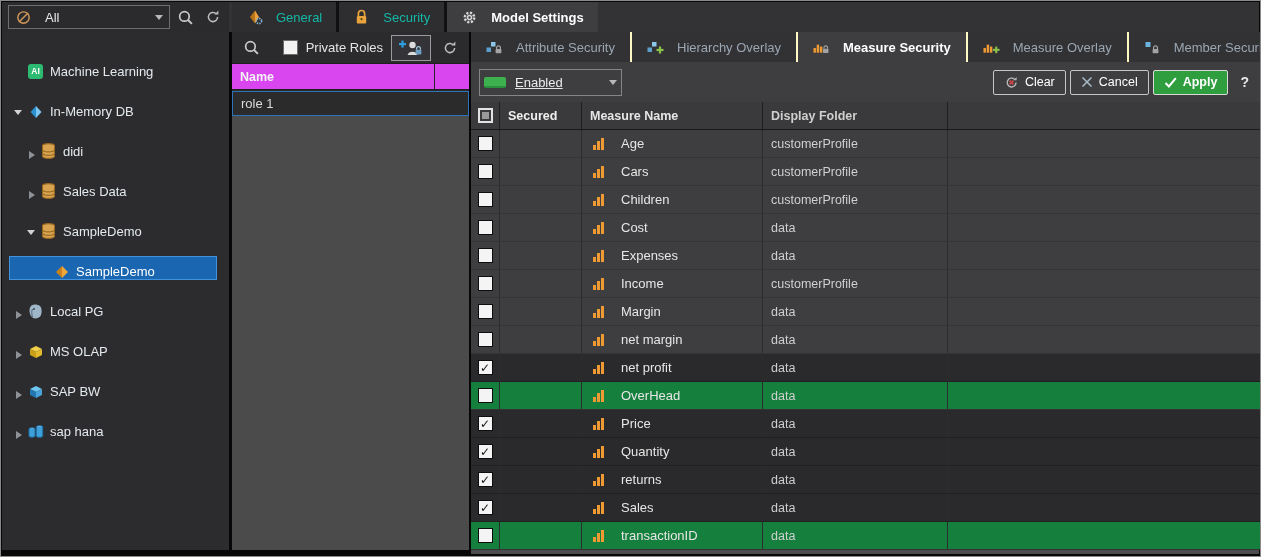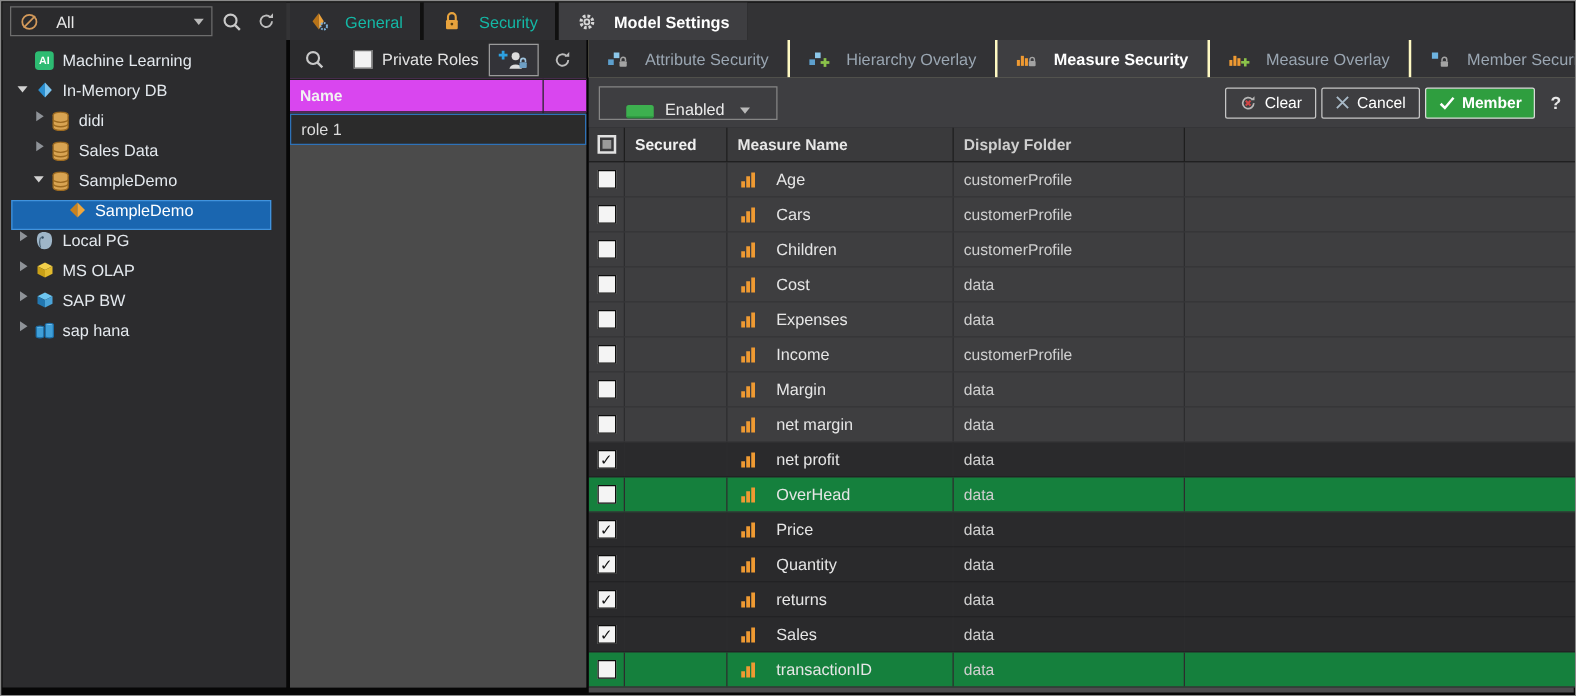--- a/index.html
+++ b/index.html
@@ -22,21 +22,21 @@
   .ttab{display:flex;align-items:center;gap:7px;padding:0 14px;background:#2e2e31;color:#14b8a6;cursor:pointer;white-space:nowrap;}
   .ttab.active{background:#3e3e41;color:#ffffff;font-weight:bold;}
 
   
   .tree-panel{position:absolute;left:1px;top:31px;width:227px;height:518px;background:#2c2c2e;padding-top:8px;}
   .roles-panel{position:absolute;left:231px;top:31px;width:237px;height:518px;background:#2b2b2d;}
   .main-panel{position:absolute;left:470px;top:31px;width:790px;height:518px;background:#2d2d2f;}
   .bottom-strip{position:absolute;left:470px;right:1px;top:549px;height:4px;background:#4c4c4e;}
 
   
-  .tree-row{display:flex;align-items:flex-start;height:24px;margin:0 12px 0 7px;border:1px solid transparent;
+  .tree-row{display:flex;align-items:flex-end;height:24px;margin:16px 12px 0 7px;border:1px solid transparent;
             color:#e4e9ee;cursor:pointer;white-space:nowrap;}
   .tree-row.selected{background:#1a66b0;border-color:#4193dd;color:#fff;}
   .tri{flex:0 0 13px;display:flex;align-items:center;}
   .tri.expanded::before{content:"";border:4px solid transparent;border-top:5px solid #d2d2d2;margin-top:4px;}
   .tri.collapsed::before{content:"";border:4px solid transparent;border-left:6px solid #8f9398;margin-left:2px;}
   .ic{display:inline-flex;align-items:center;justify-content:center;width:17px;margin-right:6px;flex:0 0 17px;}
   .ai-badge{display:inline-block;width:15px;height:15px;border-radius:3px;background:#2dbb72;color:#fff;
             font-size:8.5px;font-weight:bold;text-align:center;line-height:15px;}
 
   
@@ -53,22 +53,22 @@
   .role-row.selected{background:#2b2b2b;border-color:#2e72b8;}
 
   
   .sec-tabs{position:absolute;left:0;top:0;right:0;height:30px;display:flex;gap:2px;background:#fef9c3;}
   .stab{display:flex;align-items:center;gap:7px;padding:0 15px;background:#323235;color:#9aa6b2;cursor:pointer;white-space:nowrap;}
   .stab.active{background:#3e3e41;color:#ffffff;font-weight:bold;}
   .sec-tabs .fill{flex:1;background:#2d2d2f;}
 
   
   .main-toolbar{position:absolute;left:0;top:30px;right:0;height:40px;background:#3e3e41;display:flex;align-items:center;padding:0 8px;}
-  .status-select{width:143px;height:27px;border:1px solid #858585;display:flex;align-items:flex-end;gap:9px;
-                 padding:0 21px;cursor:pointer;}
+  .status-select{width:143px;height:27px;border:1px solid #858585;display:flex;align-items:center;gap:9px;
+                 padding:0 4px;cursor:pointer;text-decoration:underline;}
   .swatch{width:22px;height:11px;border-radius:2px;background:#3db04f;border-bottom:2px solid #2a8f3c;}
   .status-select .lbl{color:#ececec;}
   .btns{margin-left:auto;display:flex;align-items:center;gap:4px;}
   .btn{height:25px;display:inline-flex;align-items:center;gap:6px;padding:0 10px;border:1px solid #c6c6c6;
        border-radius:2px;background:transparent;color:#fff;font-size:12.5px;cursor:pointer;}
   .btn.apply{background:#2f9e3f;border-color:#d9d9d9;font-weight:bold;}
   .help{margin:0 4px 0 8px;font-weight:bold;font-size:14px;color:#e8e8e8;cursor:pointer;}
 
   
   .grid{position:absolute;left:0;top:70px;right:0;bottom:0;overflow:hidden;}
@@ -398,21 +398,21 @@
               </svg>
           </span>
           <span>Cancel</span>
         </span>
         <span class="btn apply">
           <span class="ic" style="width:13px;flex-basis:13px;margin:0">
             <svg width="13" height="11" viewBox="0 0 13 11">
                 <path d="M1.5 6l3.4 3.4L11.8 1.2" stroke="#ffffff" stroke-width="2" fill="none"></path>
               </svg>
           </span>
-          <span>Member</span>
+          <span>Apply</span>
         </span>
         <span class="help">?</span>
       </div>
     </div>
 
     <div class="grid">
       <div class="grid-header">
         <div class="cell c-cb">
             <span class="hdr-cb indeterminate" id="selectAllCb"></span>
           </div>

